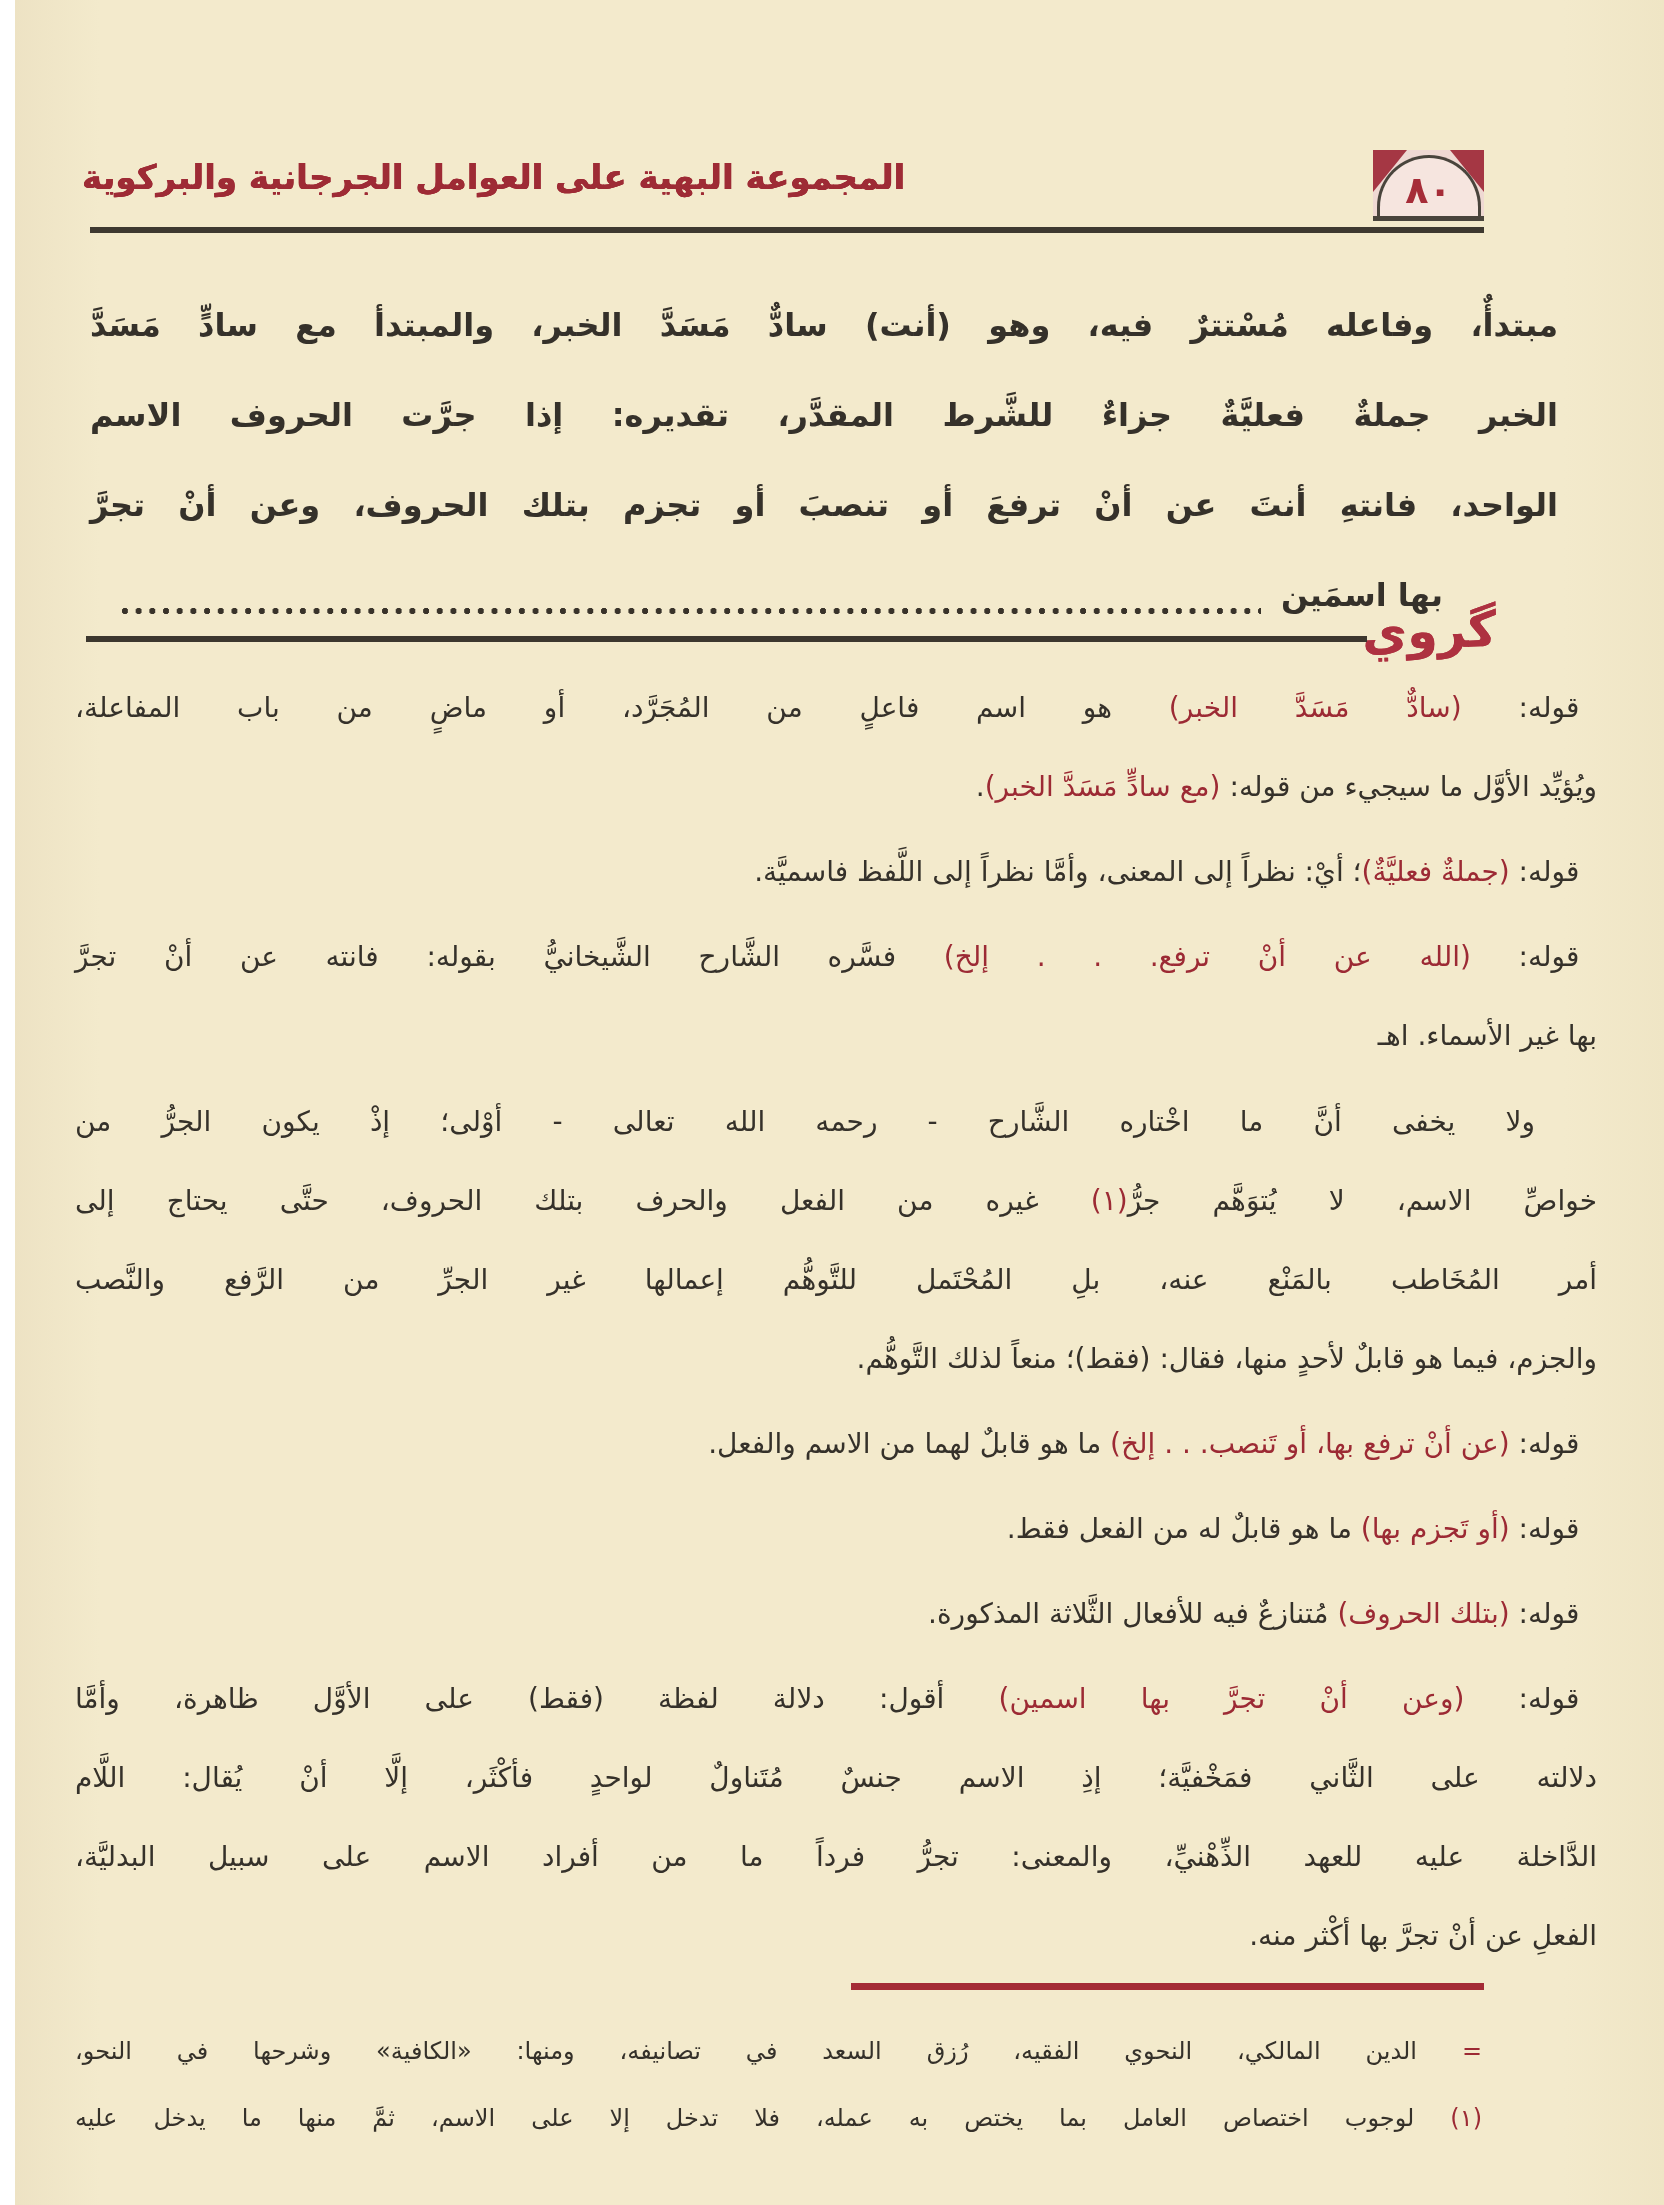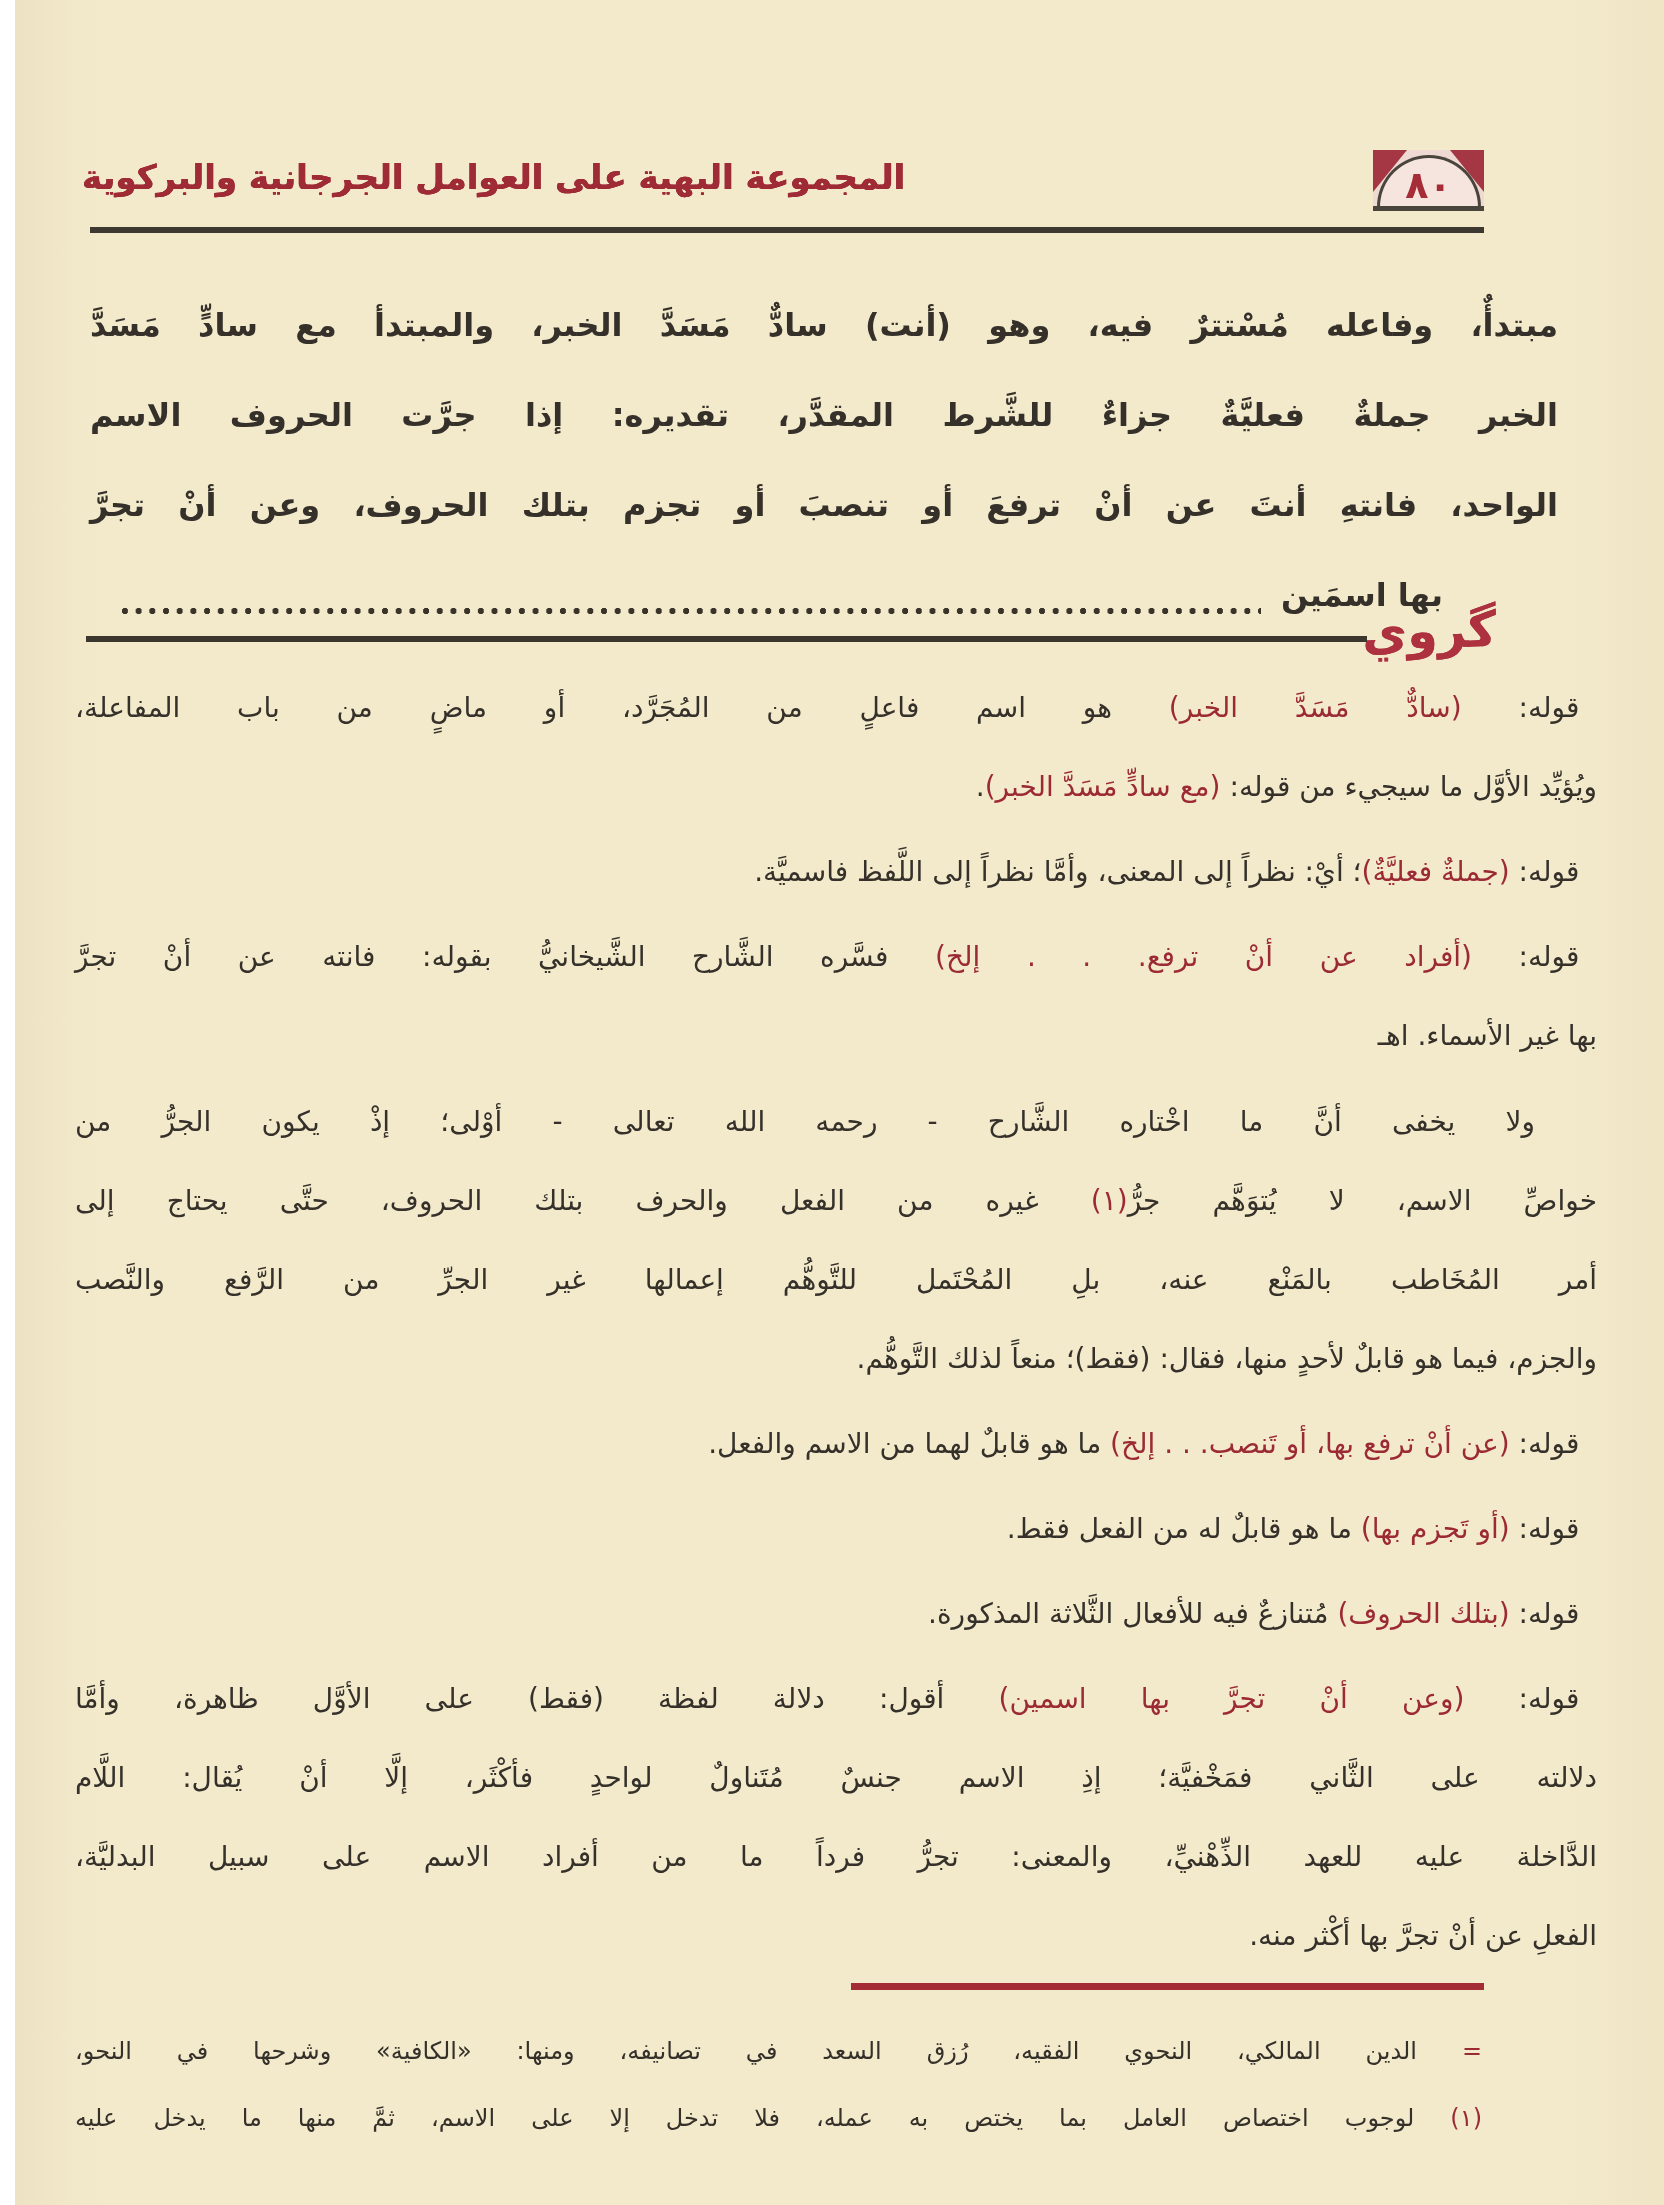--- a/index.html
+++ b/index.html
@@ -7,21 +7,21 @@
        font-family:"DejaVu Sans",sans-serif;}
   .page{position:absolute;left:0;top:0;right:0;bottom:0;
         background:linear-gradient(90deg,#ece1c2 0,#f3eacc 6%,#f3eacc 94%,#efe5c5 100%);}
   .scan-strip-left{position:absolute;left:0;top:0;width:15px;height:100%;background:#ffffff;}
 
   
   .header-title{position:absolute;left:82px;top:157px;font-size:34px;font-weight:700;
        color:#9e2b35;direction:rtl;white-space:nowrap;
        text-shadow:0.3px 0 0 currentColor,-0.3px 0 0 currentColor;}
   .header-rule{position:absolute;left:90px;top:227px;width:1394px;height:5.7px;background:#3e3930;}
-  .badge{position:absolute;left:1373px;top:150px;width:111px;height:61px;background:#efd9d3;}
+  .badge{position:absolute;left:1373px;top:150px;width:111px;height:71px;background:#efd9d3;}
   .corner{position:absolute;top:0;width:0;height:0;border-top:42px solid #a53744;}
   .corner.tl{left:0;border-right:34px solid transparent;}
   .corner.tr{right:0;border-left:34px solid transparent;}
   .dome{position:absolute;left:3.5px;right:3.5px;top:5.3px;bottom:4px;border:3.5px solid #49443c;
         border-bottom:none;border-radius:57px 57px 0 0;background:#f6e5df;
         display:flex;align-items:center;justify-content:center;}
   .badge-base{position:absolute;left:0;right:0;bottom:0;height:4.9px;background:#49443c;}
   .page-num{font-size:38px;font-weight:700;color:#a62c38;padding-top:5.3px;}
 
   
@@ -80,21 +80,21 @@
 
   <div class="textblock commentary">
       <div class="para">
         <div class="tl j" style="text-indent: 17.6px;"><span>قوله: </span><span class="red">(سادٌّ مَسَدَّ الخبر)</span><span> هو اسم فاعلٍ من المُجَرَّد، أو ماضٍ من باب المفاعلة،</span></div>
         <div class="tl"><span>ويُؤيِّد الأوَّل ما سيجيء من قوله: </span><span class="red">(مع سادٍّ مَسَدَّ الخبر)</span><span>.</span></div>
       </div>
       <div class="para">
         <div class="tl" style="text-indent: 17.6px;"><span>قوله: </span><span class="red">(جملةٌ فعليَّةٌ)</span><span>؛ أيْ: نظراً إلى المعنى، وأمَّا نظراً إلى اللَّفظ فاسميَّة.</span></div>
       </div>
       <div class="para">
-        <div class="tl j" style="text-indent: 17.6px;"><span>قوله: </span><span class="red">(أفراد عن أنْ ترفع. . . إلخ)</span><span> فسَّره الشَّارح الشَّيخانيُّ بقوله: فانته عن أنْ تجرَّ</span></div>
+        <div class="tl j" style="text-indent: 17.6px;"><span>قوله: </span><span class="red">(الله عن أنْ ترفع. . . إلخ)</span><span> فسَّره الشَّارح الشَّيخانيُّ بقوله: فانته عن أنْ تجرَّ</span></div>
         <div class="tl"><span>بها غير الأسماء. اهـ</span></div>
       </div>
       <div class="para">
         <div class="tl j" style="text-indent: 62px;"><span>ولا يخفى أنَّ ما اخْتاره الشَّارح - رحمه الله تعالى - أوْلى؛ إذْ يكون الجرُّ من</span></div>
         <div class="tl j"><span>خواصِّ الاسم، لا يُتوَهَّم جرُّ</span><span class="red">(١)</span><span> غيره من الفعل والحرف بتلك الحروف، حتَّى يحتاج إلى</span></div>
         <div class="tl j"><span>أمر المُخَاطب بالمَنْع عنه، بلِ المُحْتَمل للتَّوهُّم إعمالها غير الجرِّ من الرَّفع والنَّصب</span></div>
         <div class="tl"><span>والجزم، فيما هو قابلٌ لأحدٍ منها، فقال: (فقط)؛ منعاً لذلك التَّوهُّم.</span></div>
       </div>
       <div class="para">
         <div class="tl" style="text-indent: 17.6px;"><span>قوله: </span><span class="red">(عن أنْ ترفع بها، أو تَنصب. . . إلخ)</span><span> ما هو قابلٌ لهما من الاسم والفعل.</span></div>

